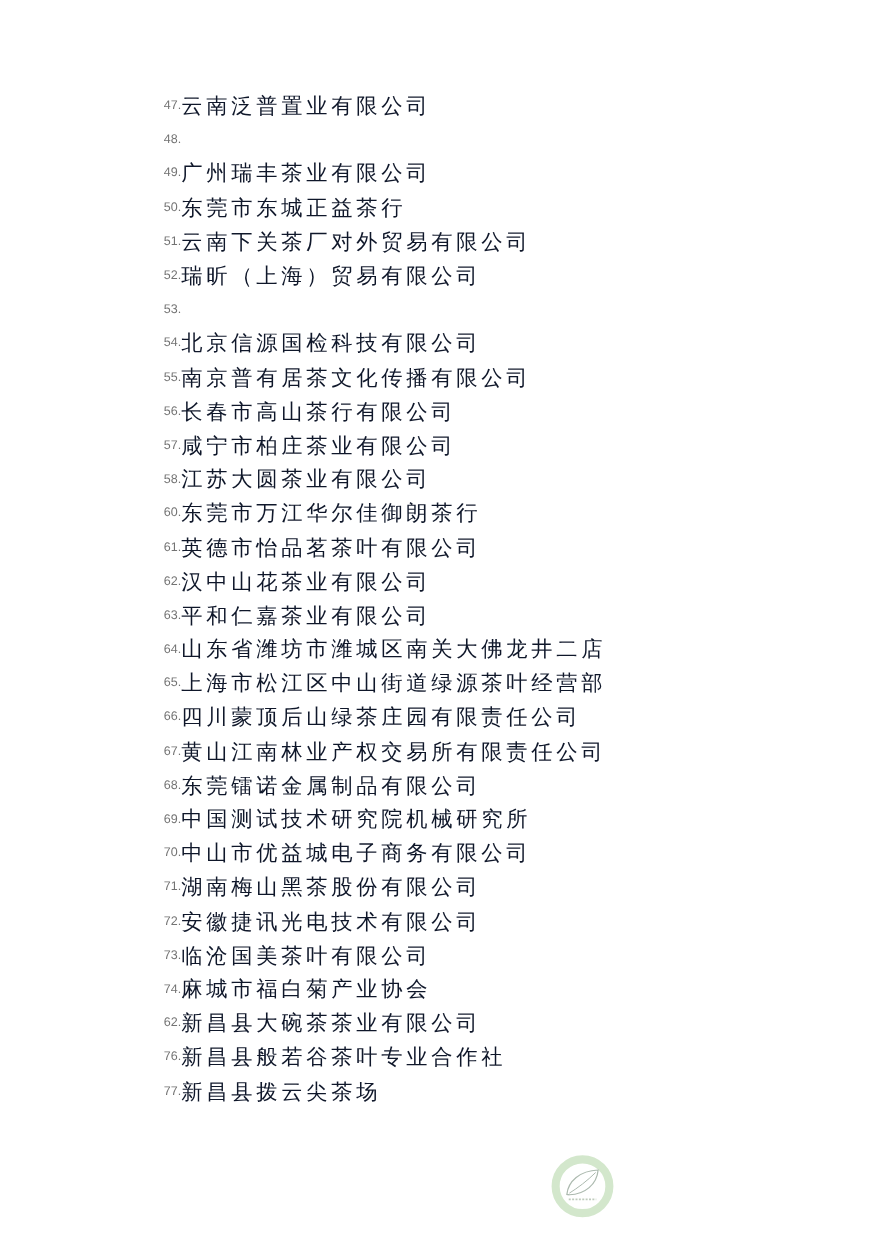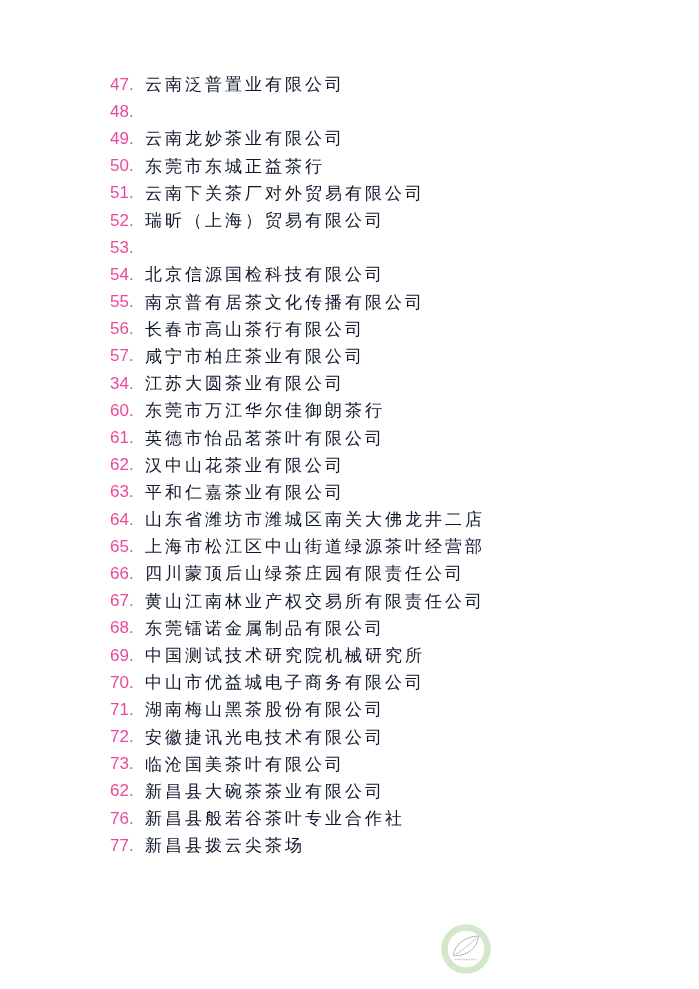--- a/index.html
+++ b/index.html
@@ -28,22 +28,23 @@
     height: 27.2px;
     display: flex;
     align-items: center;
     white-space: nowrap;
   }
   .num {
     display: inline-block;
     width: 35px;
     flex: 0 0 35px;
     font-family: "Liberation Sans", "DejaVu Sans", sans-serif;
-    font-size: 17px;
-    color: #ec4899;
+    font-size: 10px;
+    color: #737373;
+    text-align: right;
   }
   .txt {
     font-size: 17px;
     letter-spacing: 3px;
     color: #0f172a;
     font-weight: 400;
   }
   .watermark {
     position: absolute;
     left: 440px;
@@ -63,21 +64,21 @@
 
   <li class="row">
         <span class="num">47.</span>
         <span class="txt">云南泛普置业有限公司</span>
       </li>
       <li class="row">
         <span class="num">48.</span>
       </li>
       <li class="row">
         <span class="num">49.</span>
-        <span class="txt">云南龙妙茶业有限公司</span>
+        <span class="txt">广州瑞丰茶业有限公司</span>
       </li>
       <li class="row">
         <span class="num">50.</span>
         <span class="txt">东莞市东城正益茶行</span>
       </li>
       <li class="row">
         <span class="num">51.</span>
         <span class="txt">云南下关茶厂对外贸易有限公司</span>
       </li>
       <li class="row">
@@ -97,21 +98,21 @@
       </li>
       <li class="row">
         <span class="num">56.</span>
         <span class="txt">长春市高山茶行有限公司</span>
       </li>
       <li class="row">
         <span class="num">57.</span>
         <span class="txt">咸宁市柏庄茶业有限公司</span>
       </li>
       <li class="row">
-        <span class="num">34.</span>
+        <span class="num">58.</span>
         <span class="txt">江苏大圆茶业有限公司</span>
       </li>
       <li class="row">
         <span class="num">60.</span>
         <span class="txt">东莞市万江华尔佳御朗茶行</span>
       </li>
       <li class="row">
         <span class="num">61.</span>
         <span class="txt">英德市怡品茗茶叶有限公司</span>
       </li>
@@ -157,20 +158,24 @@
       </li>
       <li class="row">
         <span class="num">72.</span>
         <span class="txt">安徽捷讯光电技术有限公司</span>
       </li>
       <li class="row">
         <span class="num">73.</span>
         <span class="txt">临沧国美茶叶有限公司</span>
       </li>
       <li class="row">
+        <span class="num">74.</span>
+        <span class="txt">麻城市福白菊产业协会</span>
+      </li>
+      <li class="row">
         <span class="num">62.</span>
         <span class="txt">新昌县大碗茶茶业有限公司</span>
       </li>
       <li class="row">
         <span class="num">76.</span>
         <span class="txt">新昌县般若谷茶叶专业合作社</span>
       </li>
       <li class="row">
         <span class="num">77.</span>
         <span class="txt">新昌县拨云尖茶场</span>

